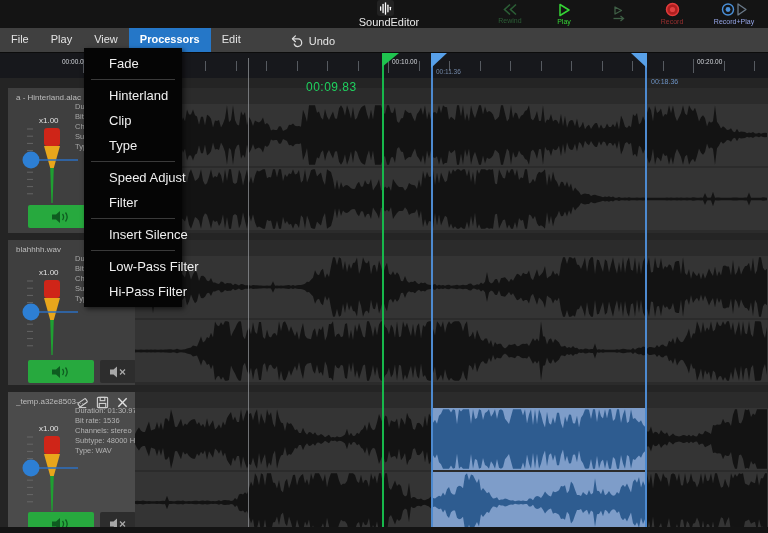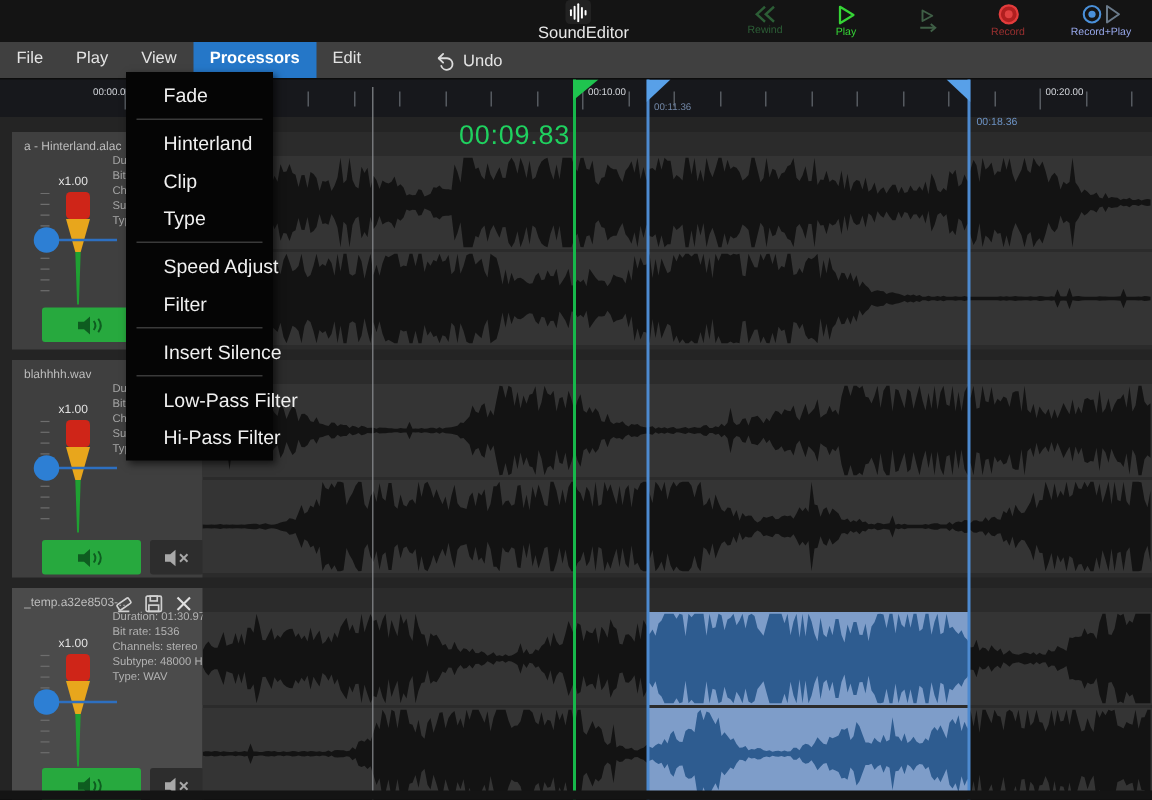--- a/index.html
+++ b/index.html
@@ -45,21 +45,21 @@
   .btns{position:absolute;left:20px;top:117px;display:flex;gap:6px;}
   .sbtn{width:66px;height:23px;border-radius:2px;background:#27a93e;display:flex;align-items:center;justify-content:center;}
   .mbtn{width:36px;height:23px;border-radius:2px;background:#2d2d2d;display:flex;align-items:center;justify-content:center;}
   .wavearea{position:absolute;left:127px;top:0;width:633px;height:100%;}
   .lane{position:absolute;left:0;width:633px;height:62px;background:#343434;}
   .lane svg{display:block;}
 
   
   .vline{position:absolute;z-index:20;}
   .flag{position:absolute;z-index:21;}
-  .timecode{position:absolute;z-index:21;font-size:18px;color:#1fd15f;letter-spacing:0.5px;}
+  .timecode{position:absolute;z-index:21;font-size:12px;color:#1fd15f;letter-spacing:0.5px;}
   .selstart-label{position:absolute;z-index:21;font-size:6.5px;color:#7287a6;}
   .selend-label{position:absolute;z-index:21;font-size:7px;color:#6c92c4;}
   .bottomstrip{position:absolute;left:0;top:527px;width:768px;height:6px;background:#141414;z-index:25;}
 
   
   .dropdown{position:absolute;left:84px;top:48px;width:98px;background:#050505;z-index:50;
             padding:3px 0;box-shadow:2px 2px 5px rgba(0,0,0,0.6);}
   .dd-item{font-size:13px;color:#f0f0f0;padding:5px 0 5px 25px;white-space:nowrap;}
   .dd-sep{height:1px;background:#3a3a3a;margin:3px 7px;}
 </style>

